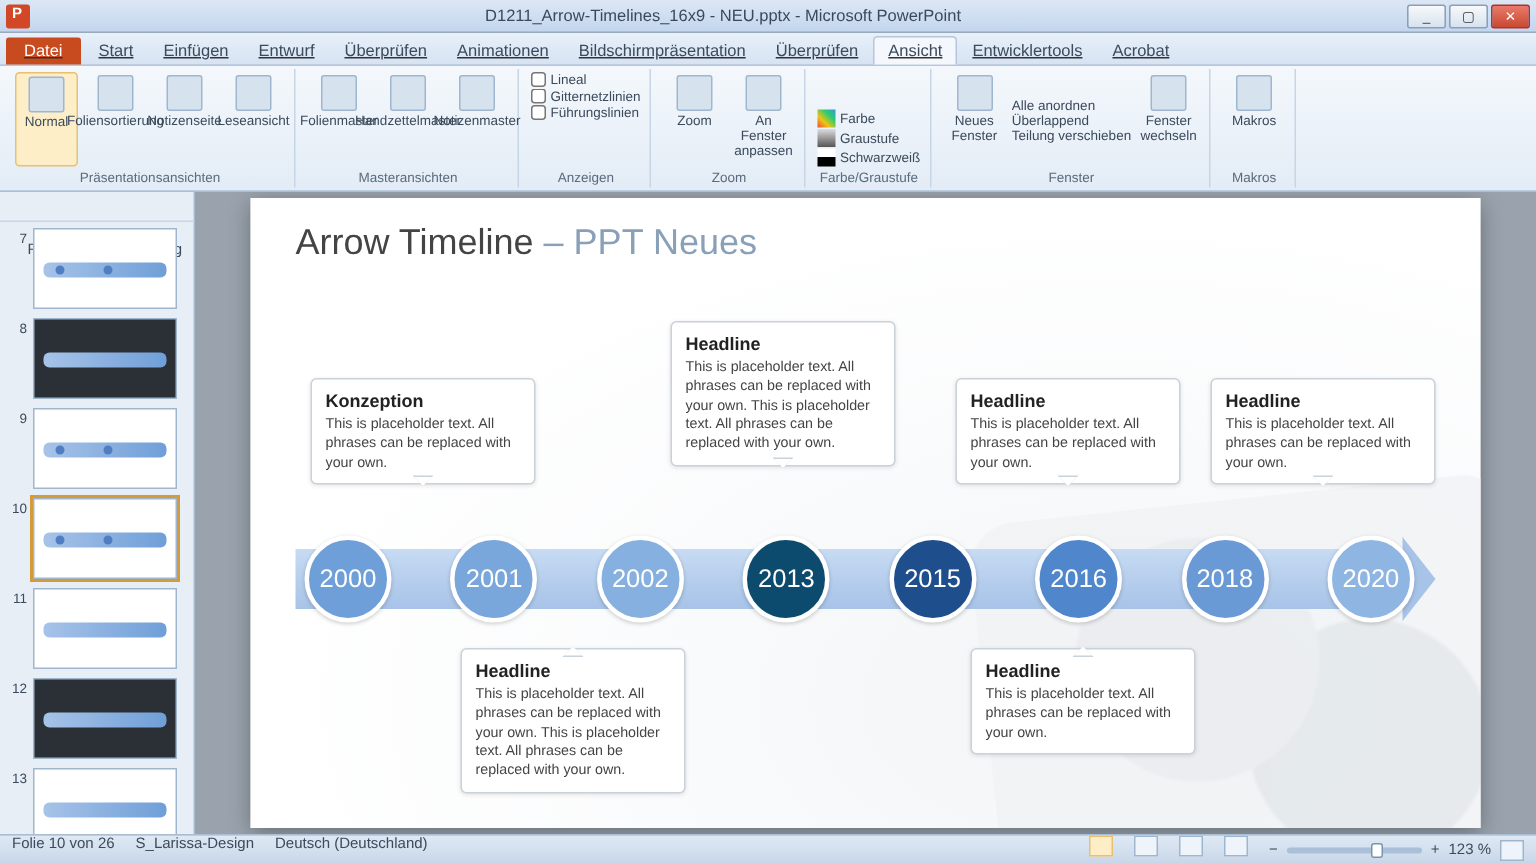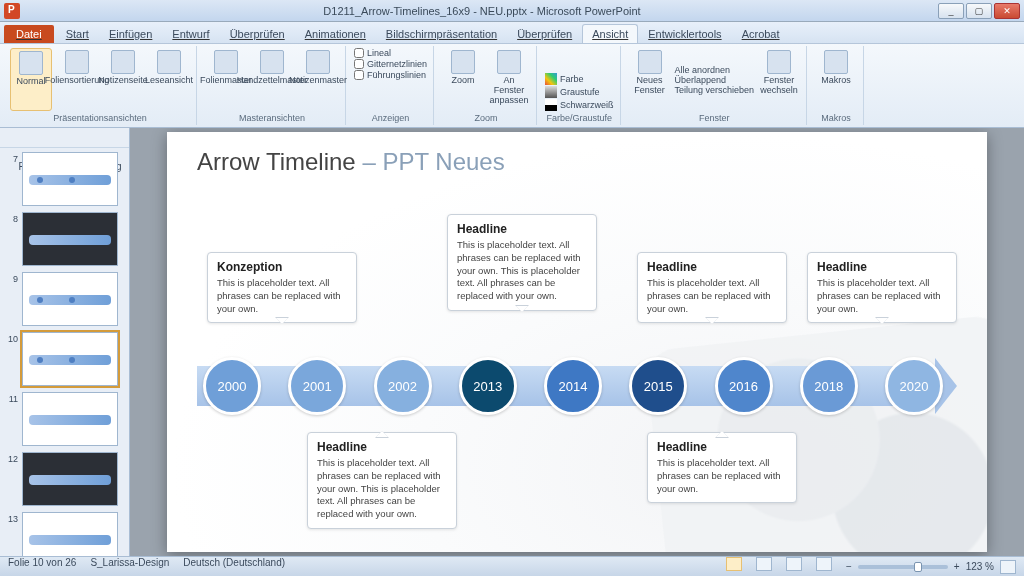--- a/index.html
+++ b/index.html
@@ -63,21 +63,21 @@
   #f1f3f5; filter:blur(.3px); transform:rotate(-6deg); opacity:.8; border-radius:30px; }
 
 .slide-title { position:absolute; left:30px; top:16px; font-size:24px; font-family:"Segoe UI Light","Segoe UI"; color:#444; }
 .slide-title .sub { color:#8aa0b8; }
 
 
 .tl { position:absolute; left:30px; right:30px; top:226px; height:56px; }
 .tl-bar { position:absolute; left:0; right:22px; top:8px; bottom:8px; background:linear-gradient(#c7dbf3,#a7c3e8); }
 .tl-head { position:absolute; right:0; top:0; width:0; height:0; border-left:22px solid #a7c3e8; border-top:28px solid transparent; border-bottom:28px solid transparent; }
 .tl-nodes { position:absolute; inset:0; display:flex; justify-content:space-between; align-items:center; padding:0 14px 0 6px; }
-.node { width:58px; height:58px; border-radius:50%; border:3px solid #fff; display:flex; align-items:center; justify-content:center; color:#fff; font-size:13px; font-weight:500; box-shadow:0 1px 3px rgba(0,0,0,.2); }
+.node { width:58px; height:58px; border-radius:50%; border:3px solid #fff; display:flex; align-items:center; justify-content:center; color:#fff; font-size:17px; font-weight:500; box-shadow:0 1px 3px rgba(0,0,0,.2); }
 .shade0{background:#6f9fd8;} .shade1{background:#7aa7db;} .shade2{background:#86b0df;}
 .shade3{background:#0c4a6e;} .shade4{background:#3e78c4;} .shade5{background:#1f4e8c;}
 .shade6{background:#4f86cc;} .shade7{background:#6a9ad6;} .shade8{background:#8fb6e2;}
 
 
 .callout { position:absolute; width:150px; background:#fff; border:1px solid #c9d1da; border-radius:4px; padding:7px 9px; box-shadow:0 1px 3px rgba(0,0,0,.1); }
 .callout h4 { font-size:12px; font-weight:700; color:#222; margin-bottom:3px; }
 .callout p { font-size:9.5px; color:#444; line-height:1.35; }
 .callout.top::after { content:""; position:absolute; left:50%; bottom:-8px; margin-left:-6px; border:6px solid transparent; border-top-color:#fff; }
 .callout.top::before { content:""; position:absolute; left:50%; bottom:-9px; margin-left:-7px; border:7px solid transparent; border-top-color:#c9d1da; }
@@ -316,21 +316,20 @@
       </div>
 
       <div class="tl">
         <div class="tl-bar"></div>
           <div class="tl-head"></div>
         <div class="tl-nodes">
           <div class="node shade0">2000</div>
           <div class="node shade1">2001</div>
           <div class="node shade2">2002</div>
           <div class="node shade3">2013</div>
-          <div class="node shade4">2014</div>
           <div class="node shade5">2015</div>
           <div class="node shade6">2016</div>
           <div class="node shade7">2018</div>
           <div class="node shade8">2020</div>
         </div>
       </div>
 
       <div class="callout bot" style="left:140px; top:300px;">
         <h4>Headline</h4>
           <p>This is placeholder text. All phrases can be replaced with your own. This is placeholder text. All phrases can be replaced with your own.</p>

